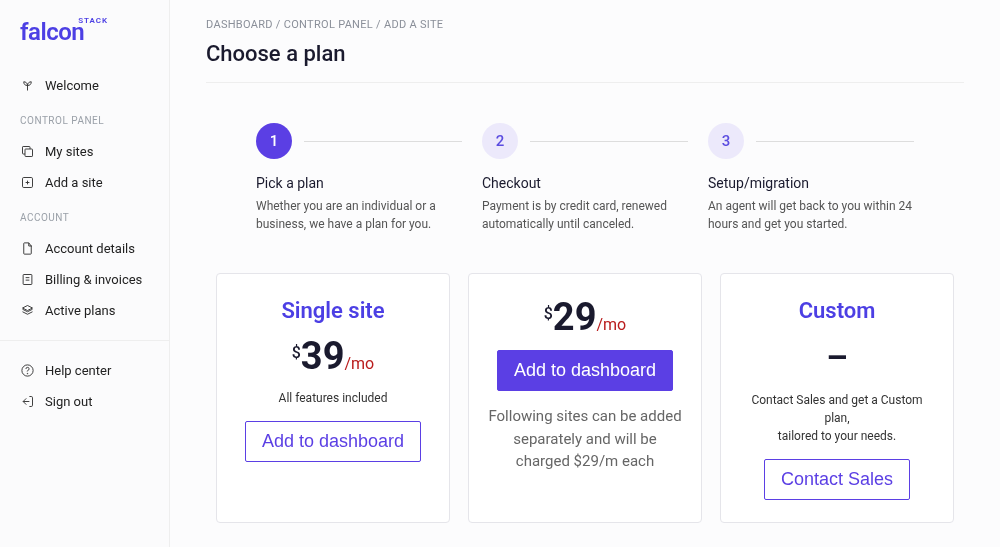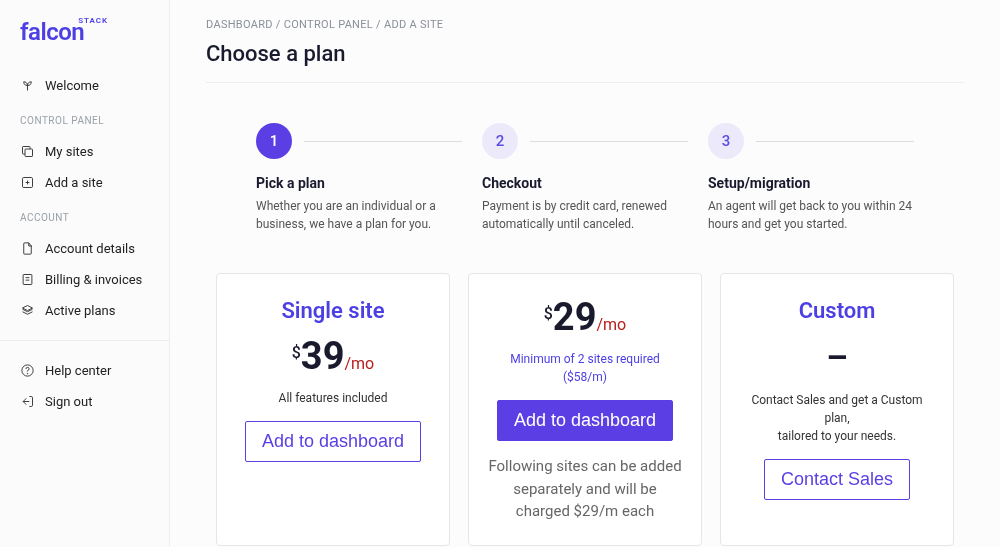--- a/index.html
+++ b/index.html
@@ -17,21 +17,21 @@
 .main { flex: 1; padding: 18px 36px; overflow-y: auto; }
 .breadcrumb { font-size: 11px; color: #8a8f99; letter-spacing: 0.3px; margin-bottom: 10px; }
 .breadcrumb span { color: #8a8f99; }
 .page-title { font-size: 22px; font-weight: 500; color: #1a1a2e; padding-bottom: 16px; border-bottom: 1px solid #eee; }
 .steps { display: flex; gap: 20px; margin: 40px 50px 40px; }
 .step { flex: 1; }
 .step-head { display: flex; align-items: center; gap: 12px; margin-bottom: 16px; }
 .step-circle { width: 36px; height: 36px; border-radius: 50%; background: #ece9fb; color: #5b4de0; display: flex; align-items: center; justify-content: center; font-size: 15px; font-weight: 500; }
 .step-circle.active { background: #5b3fe4; color: #fff; }
 .step-line { flex: 1; height: 1px; background: #ddd; }
-.step-title { font-size: 14px; font-weight: 700; margin-bottom: 6px; }
+.step-title { font-size: 14px; font-weight: 400; margin-bottom: 6px; }
 .step-desc { font-size: 12px; color: #555; line-height: 1.5; }
 .plans { display: flex; gap: 18px; margin: 0 10px; }
 .plan { flex: 1; border: 1px solid #e5e5ea; border-radius: 4px; padding: 24px 18px 22px; text-align: center; background: #fff; }
 .plan-title { font-size: 22px; font-weight: 600; color: #4c3fe4; margin-bottom: 14px; }
 .plan-price { display: flex; align-items: baseline; justify-content: center; margin-bottom: 14px; }
 .plan-price .cur { font-size: 16px; font-weight: 500; align-self: flex-start; margin-top: 6px; }
 .plan-price .amt { font-size: 38px; font-weight: 700; line-height: 1; }
 .plan-price .per { font-size: 16px; color: #b91c1c; }
 .plan-dash { font-size: 34px; font-weight: 700; margin-bottom: 14px; }
 .plan-sub { font-size: 12px; color: #333; margin-bottom: 14px; line-height: 1.5; }
@@ -161,21 +161,20 @@
         </div>
       <div class="plan-sub">All features included</div>
       <button class="btn">Add to dashboard</button>
     </div>
     <div class="plan">
       <div class="plan-price">
           <span class="cur">$</span>
           <span class="amt">29</span>
           <span class="per">/mo</span>
         </div>
-      <div class="plan-sub accent">Minimum of 2 sites required ($58/m)</div>
       <button class="btn primary">Add to dashboard</button>
       <div class="plan-foot">Following sites can be added separately and will be charged $29/m each</div>
     </div>
     <div class="plan">
       <div class="plan-title">Custom</div>
       <div class="plan-dash">–</div>
       <div class="plan-sub"><span>Contact Sales and get a Custom plan,</span><br><span>tailored to your needs.</span></div>
       <button class="btn">Contact Sales</button>
     </div>
   </div>

